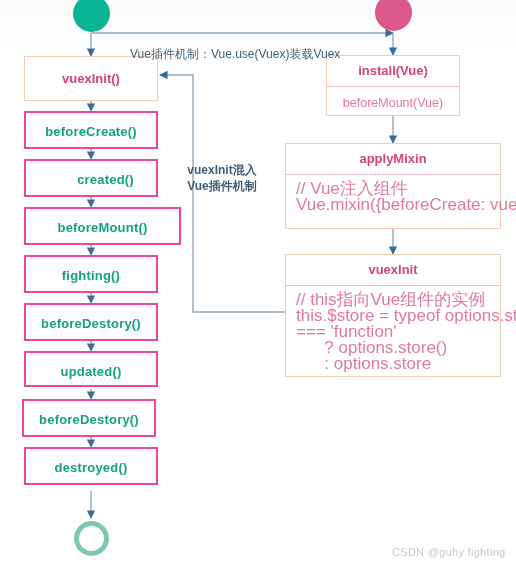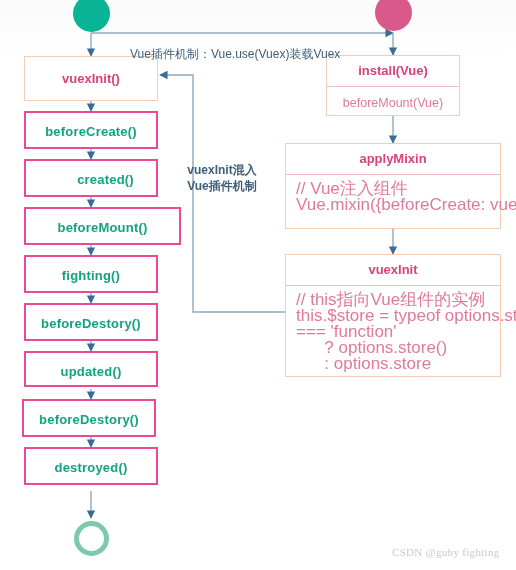--- a/index.html
+++ b/index.html
@@ -161,15 +161,15 @@
       ? options.store()
       : options.store</div>
   </div>
 
   <div class="edgelabel" style="left:130px;top:26px;">Vue插件机制：Vue.use(Vuex)装载Vuex</div>
 
   <div class="edgelabel center" style="left:177px;top:142px;width:90px;">vuexInit混入</div>
 
   <div class="edgelabel center" style="left:172px;top:158px;width:100px;">Vue插件机制</div>
 
-  <div class="watermark" style="left:392px;top:546px;font-family:Liberation Serif, serif;">CSDN @guhy fighting</div>
+  <div class="watermark" style="left:392px;top:546px;">CSDN @guhy fighting</div>
 
 </div>
 
 </body></html>

